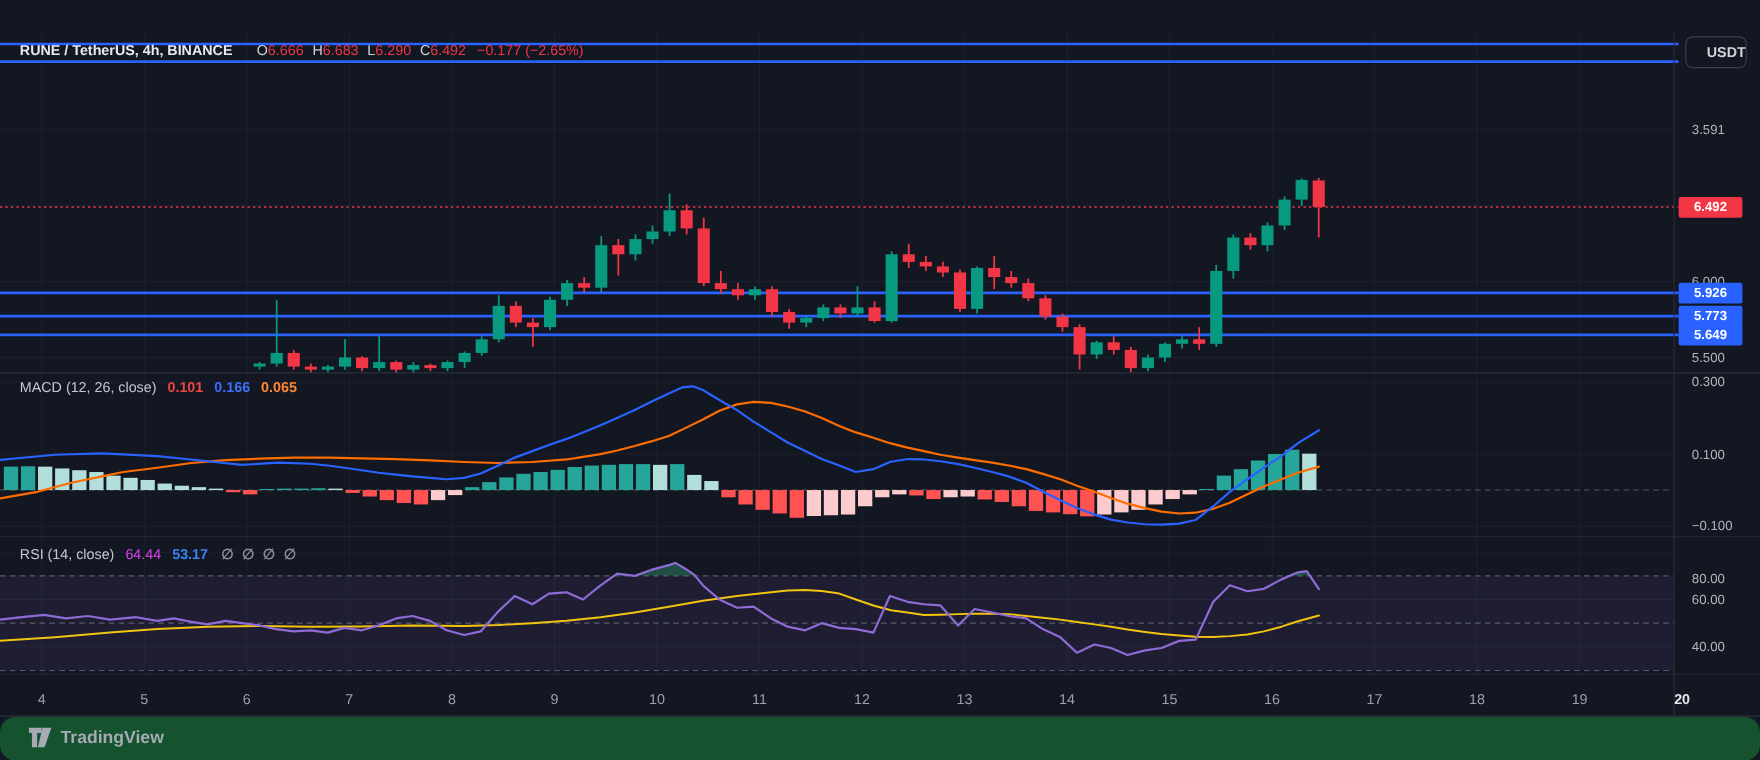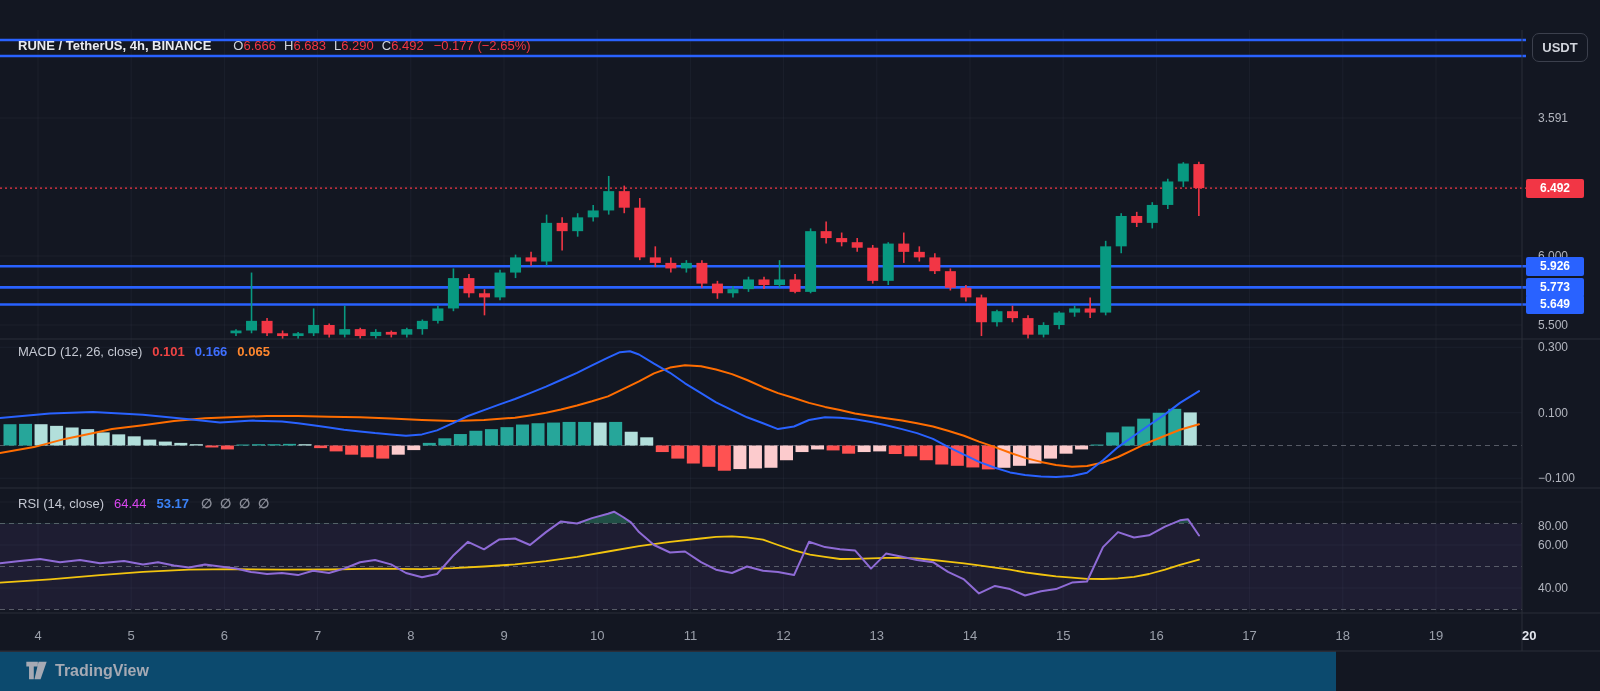--- a/index.html
+++ b/index.html
@@ -17,27 +17,27 @@
   .sym-change{color:#f23645;margin-left:10px;}
   .indrow{left:18px;height:15px;font-size:13px;white-space:nowrap;z-index:3;}
   .ind-title{color:#c4c8d2;margin-right:10px;}
   .v-hist{color:#ef4444;font-weight:700;margin-right:10px;}
   .v-macd{color:#3f6fff;font-weight:700;margin-right:10px;}
   .v-sig{color:#ff872e;font-weight:700;}
   .v-rsi{color:#d946ef;font-weight:400;margin-right:10px;}
   .v-rsima{color:#3b82f6;font-weight:700;margin-right:12px;}
   .v-empty{color:#8a8d98;font-weight:600;letter-spacing:2px;}
   .usdt-btn{left:1532px;top:33px;width:54px;height:27px;border:1px solid #3c404d;border-radius:7px;
-            background:#131722;color:#d1d4dc;font-size:13px;font-weight:600;line-height:27px;text-align:center;cursor:pointer;}
+            background:#131722;color:#d1d4dc;font-size:13px;font-weight:600;line-height:27px;text-align:right;cursor:pointer;}
   .scale-label{position:absolute;left:1538px;z-index:2;font-size:12px;color:#b2b5be;height:14px;line-height:14px;}
   .badge{position:absolute;left:1526px;width:58px;height:19px;z-index:3;border-radius:2px;color:#fff;
          font-size:12px;font-weight:600;line-height:19px;text-align:center;}
   .time-label{position:absolute;top:628px;z-index:2;font-size:13px;color:#9ba0ab;transform:translateX(-50%);}
   .time-label.bold{color:#e3e6ee;font-weight:700;}
-  .footer{left:0;top:651px;width:1336px;height:40px;background:#0c4a6e;border-top:1px solid #2a2e39;}
+  .footer{left:0;top:651px;width:1600px;height:40px;background:#14532d;border-top:1px solid #2a2e39;border-radius:15px;}
   .brand{position:absolute;left:25px;top:9px;display:flex;align-items:center;gap:7px;cursor:pointer;}
   .brand-text{color:#a6aab4;font-size:16px;font-weight:700;}
 </style>
 </head>
 <body>
 
 <div id="app">
   <svg id="chart-svg" width="1600" height="691">
       <defs>
         <clipPath id="cp-price">

